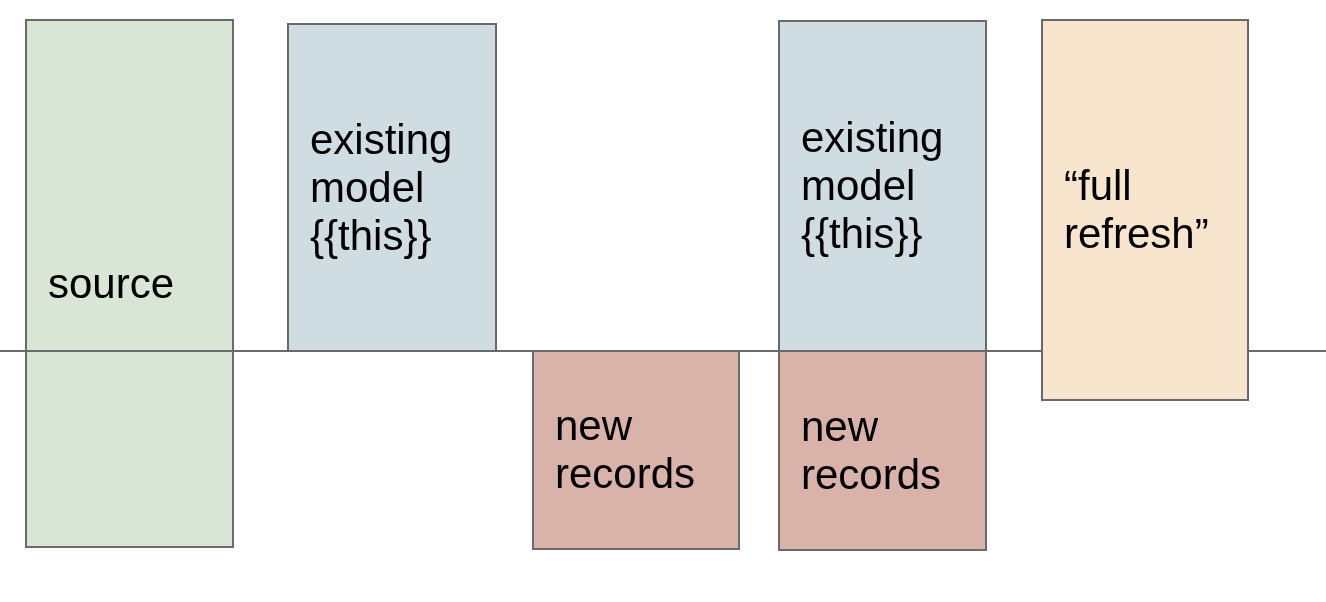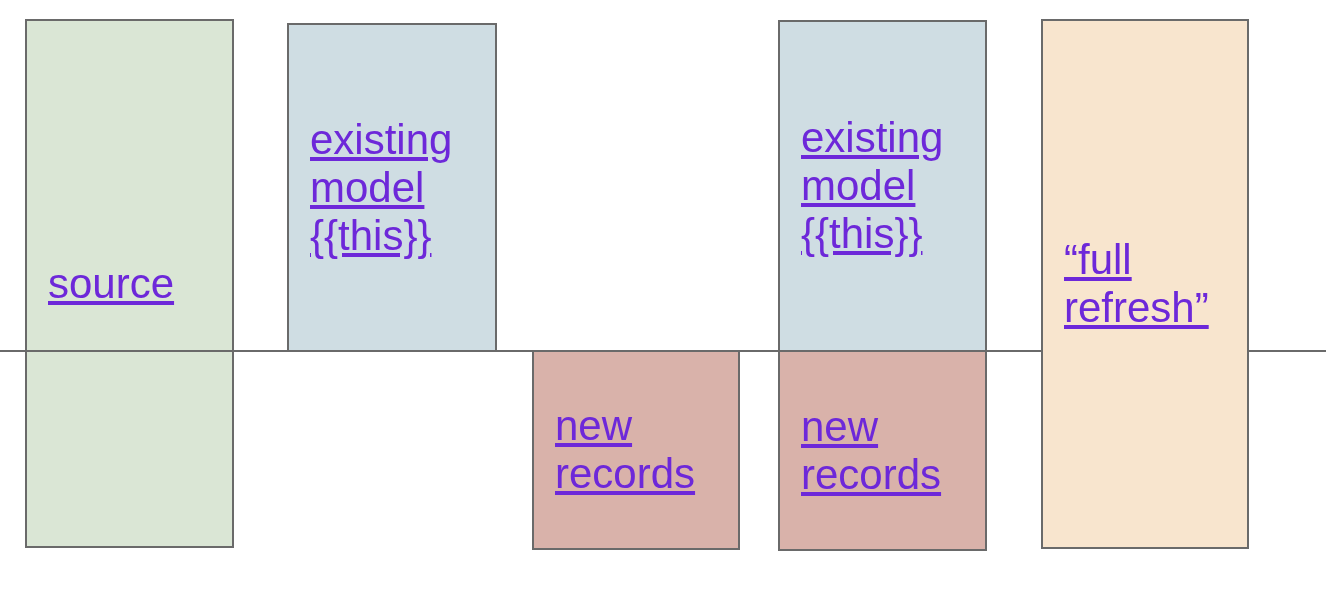--- a/index.html
+++ b/index.html
@@ -31,32 +31,31 @@
     display: flex;
     align-items: center;
     z-index: 3;
   }
   .box .label {
     display: block;
     padding-left: 21px;
     padding-right: 6px;
     font-size: 42px;
     line-height: 48px;
-    color: #6d28d9;
+    color: #000000;
     white-space: pre-line;
     letter-spacing: 0;
-    text-decoration: underline;
   }
   
   .b-source          { left: 25px;   top: 19px;  width: 209px; height: 529px; z-index: 1; }
   .b-existing-1      { left: 287px;  top: 23px;  width: 210px; height: 329px; }
   .b-new-records-1   { left: 532px;  top: 350px; width: 208px; height: 200px; }
   .b-existing-2      { left: 778px;  top: 20px;  width: 209px; height: 332px; }
   .b-new-records-2   { left: 778px;  top: 350px; width: 209px; height: 201px; }
-  .b-full-refresh    { left: 1041px; top: 19px;  width: 208px; height: 530px; }
+  .b-full-refresh    { left: 1041px; top: 19px;  width: 208px; height: 382px; }
 </style>
 </head>
 <body>
 
 <div class="canvas">
 
   <div class="baseline"></div>
 
   <div class="box b-source" style="background-color: rgb(218, 230, 213);">
     <span class="label">source</span>

